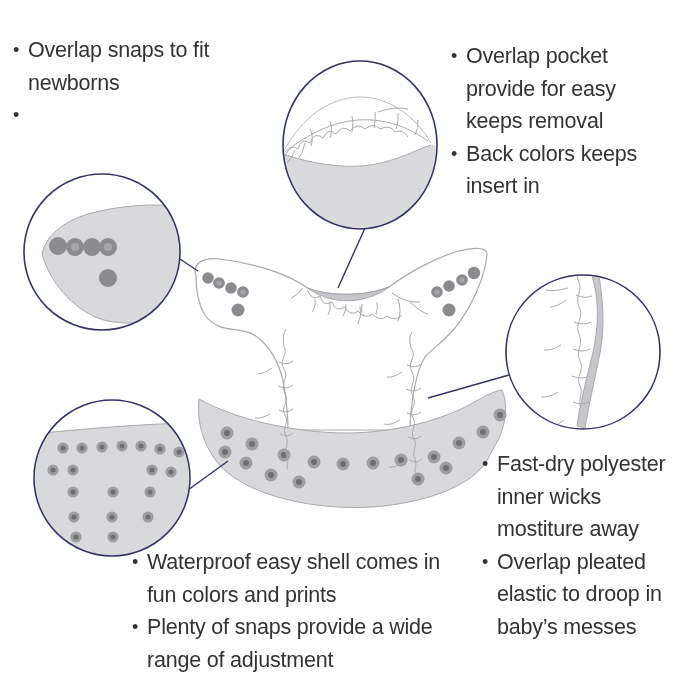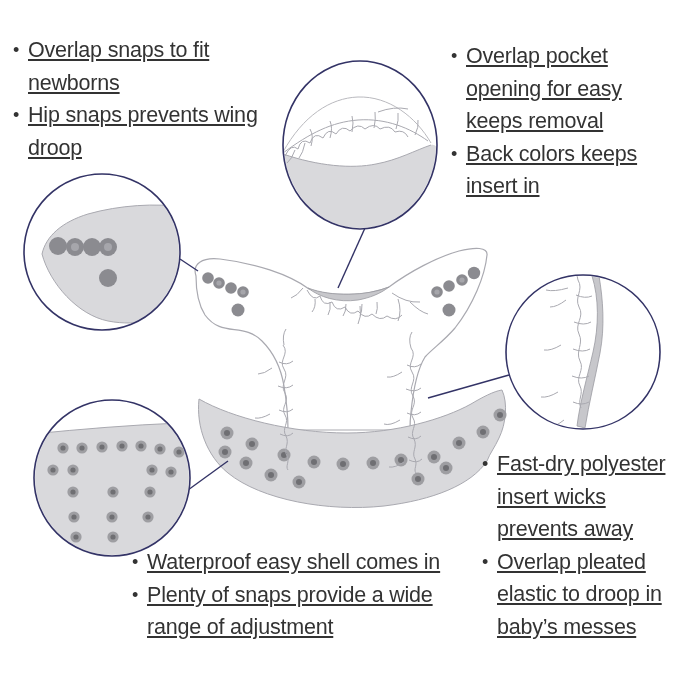--- a/index.html
+++ b/index.html
@@ -7,21 +7,21 @@
     width:679px;height:679px;position:relative;background:#ffffff;
     font-family:"Liberation Sans",sans-serif;color:var(--ink,#333333);
     overflow:hidden;
   }
   #stage{position:absolute;left:0;top:0;width:679px;height:679px;}
   svg{position:absolute;left:0;top:0;}
   .note{position:absolute;font-size:21.5px;font-weight:300;line-height:32.5px;letter-spacing:-0.2px;}
   .item{display:flex;align-items:flex-start;}
   .bullet{flex:0 0 15px;width:15px;font-size:18px;}
   .lines{display:block;}
-  .ln{display:block;white-space:nowrap;text-decoration:underline;}
+  .ln{display:block;white-space:nowrap;}
   #note-top-left{left:13px;top:34px;width:285px;}
   #note-top-right{left:451px;top:40px;width:228px;}
   #note-bottom-right{left:482px;top:448px;width:200px;}
   #note-bottom-center{left:132px;top:546px;width:370px;}
 
   
   .lens{fill:#ffffff;stroke:var(--accent,#333366);stroke-width:1.6;}
   .conn{stroke:var(--accent,#333366);stroke-width:1.4;fill:none;}
   .ol{fill:#ffffff;stroke:var(--line,#a9a9b0);stroke-width:1.2;}
   .thin{fill:none;stroke:var(--line,#a9a9b0);stroke-width:1;}
@@ -349,69 +349,66 @@
 <div class="note" id="note-top-left">
   <div class="item">
     <span class="bullet">•</span>
     <span class="lines">
       <span class="ln">Overlap snaps to fit</span>
       <span class="ln">newborns</span>
     </span>
   </div>
   <div class="item">
     <span class="bullet">•</span>
-    <span class="lines">
-      <span class="ln">Hip snaps prevents wing</span>
-      <span class="ln">droop</span>
-    </span>
   </div>
 </div>
 
 <div class="note" id="note-top-right">
   <div class="item">
     <span class="bullet">•</span>
     <span class="lines">
       <span class="ln">Overlap pocket</span>
-      <span class="ln">opening for easy</span>
+      <span class="ln">provide for easy</span>
       <span class="ln">keeps removal</span>
     </span>
   </div>
   <div class="item">
     <span class="bullet">•</span>
     <span class="lines">
       <span class="ln">Back colors keeps</span>
       <span class="ln">insert in</span>
     </span>
   </div>
 </div>
 
 <div class="note" id="note-bottom-right">
   <div class="item">
     <span class="bullet">•</span>
     <span class="lines">
       <span class="ln">Fast-dry polyester</span>
-      <span class="ln">insert wicks</span>
-      <span class="ln">prevents away</span>
+      <span class="ln">inner wicks</span>
+      <span class="ln">mostiture away</span>
     </span>
   </div>
   <div class="item">
     <span class="bullet">•</span>
     <span class="lines">
       <span class="ln">Overlap pleated</span>
       <span class="ln">elastic to droop in</span>
       <span class="ln">baby’s messes</span>
     </span>
   </div>
 </div>
 
 <div class="note" id="note-bottom-center">
   <div class="item">
     <span class="bullet">•</span>
     <span class="lines">
       <span class="ln">Waterproof easy shell comes in</span>
+      <span class="ln">fun colors and prints</span>
     </span>
   </div>
   <div class="item">
     <span class="bullet">•</span>
     <span class="lines">
       <span class="ln">Plenty of snaps provide a wide</span>
       <span class="ln">range of adjustment</span>
     </span>
   </div>
 </div>

